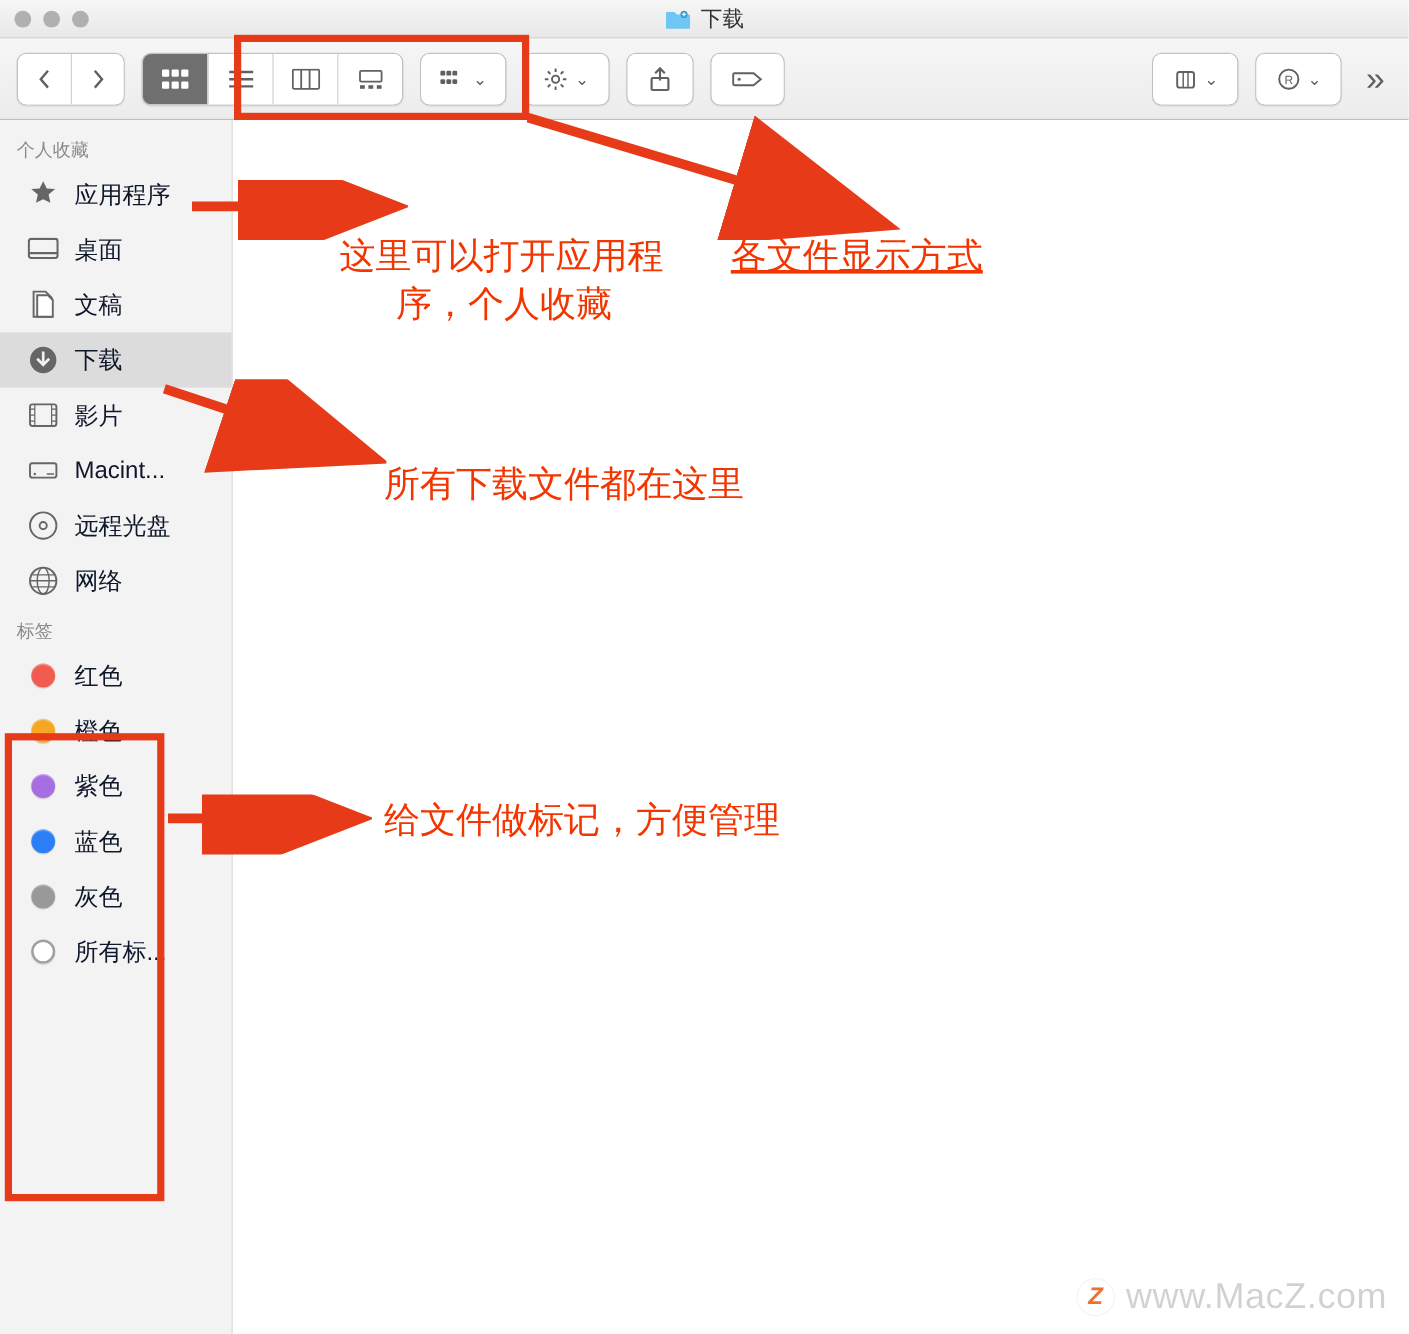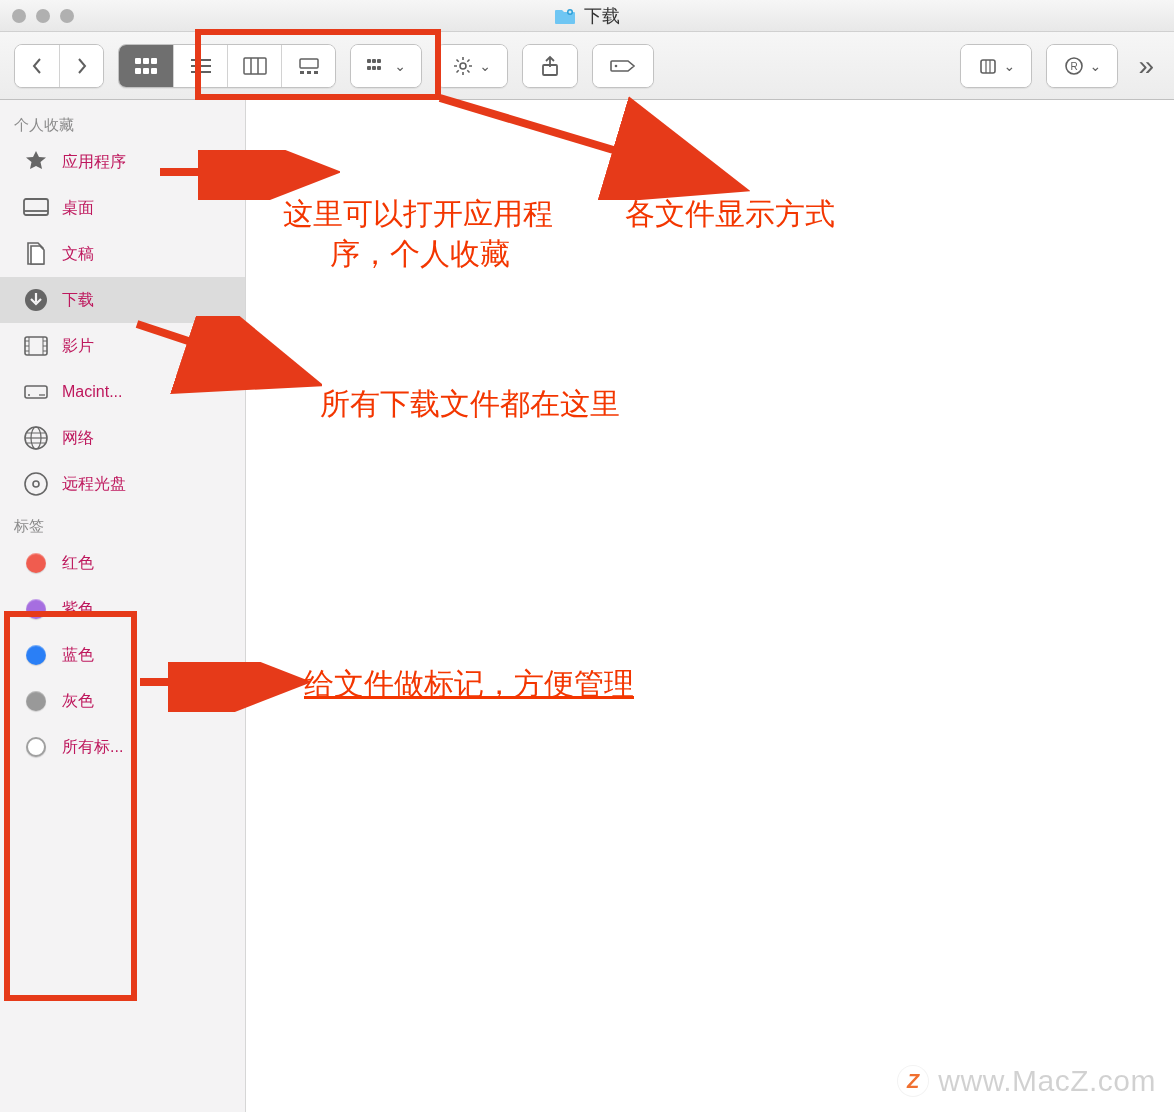--- a/index.html
+++ b/index.html
@@ -71,38 +71,38 @@
     .btn.wider { width: 70px; padding: 0 10px; gap: 4px; }
     .btn.tagbtn { width: 60px; }
     .chev { font-size: 14px; color: #606060; margin-left: 2px; }
     .toolbar .spacer { flex: 1; }
     .overflow { font-size: 28px; color: #606060; padding: 0 6px; }
     .body {
       display: flex;
       height: calc(1112px - 32px - 68px);
     }
     .sidebar {
-      width: 246px;
+      width: 194px;
       background: #f4f3f4;
       border-right: 1px solid #d6d6d6;
       padding: 6px 0;
       overflow-y: auto;
     }
     .section-header {
       font-size: 15px;
       color: #8a8a8a;
       padding: 10px 14px 4px;
     }
     .sidebar-item {
       display: flex;
       align-items: center;
       gap: 12px;
       padding: 9px 14px 9px 22px;
-      font-size: 16px;
-      color: #be185d;
+      font-size: 20px;
+      color: #0f172a;
       cursor: pointer;
       white-space: nowrap;
       overflow: hidden;
       text-overflow: ellipsis;
     }
     .sidebar-item.selected { background: #dcdcdc; }
     .sidebar-item .ic { width: 28px; height: 28px; flex-shrink: 0; display:flex; align-items:center; justify-content:center; }
     .tag-dot {
       width: 20px; height: 20px; border-radius: 50%;
       box-shadow: inset 0 1px 1px rgba(255,255,255,.4), 0 1px 1px rgba(0,0,0,.15);
@@ -382,47 +382,53 @@
             <line x1="16" y1="13" x2="22" y2="13" stroke="#666" stroke-width="1.3"></line>
           </svg>
       </span>
       <span>Macint...</span>
     </div>
 
     <div class="sidebar-item">
       <span class="ic">
         <svg width="26" height="26" viewBox="0 0 26 26">
             <circle cx="13" cy="13" r="11" fill="none" stroke="#666" stroke-width="1.6"></circle>
+            <circle cx="13" cy="13" r="3" fill="none" stroke="#666" stroke-width="1.6"></circle>
+          </svg>
+      </span>
+      <span>远程光盘</span>
+    </div>
+
+    <div class="sidebar-item">
+      <span class="ic">
+        <svg width="26" height="26" viewBox="0 0 26 26">
+            <circle cx="13" cy="13" r="11" fill="none" stroke="#666" stroke-width="1.6"></circle>
             <ellipse cx="13" cy="13" rx="5" ry="11" fill="none" stroke="#666" stroke-width="1.2"></ellipse>
             <line x1="2" y1="13" x2="24" y2="13" stroke="#666" stroke-width="1.2"></line>
             <line x1="4" y1="8" x2="22" y2="8" stroke="#666" stroke-width="1"></line>
             <line x1="4" y1="18" x2="22" y2="18" stroke="#666" stroke-width="1"></line>
           </svg>
       </span>
       <span>网络</span>
-    </div>
-
-    <div class="sidebar-item">
-      <span class="ic">
-        <svg width="26" height="26" viewBox="0 0 26 26">
-            <circle cx="13" cy="13" r="11" fill="none" stroke="#666" stroke-width="1.6"></circle>
-            <circle cx="13" cy="13" r="3" fill="none" stroke="#666" stroke-width="1.6"></circle>
-          </svg>
-      </span>
-      <span>远程光盘</span>
     </div>
 
     <div class="section-header">标签</div>
 
     <div id="tag-list">
         <div class="sidebar-item">
           <span class="ic">
             <span class="tag-dot" style="background: rgb(240, 92, 79);"></span>
           </span>
           <span>红色</span>
+        </div>
+        <div class="sidebar-item">
+          <span class="ic">
+            <span class="tag-dot" style="background: rgb(245, 166, 35);"></span>
+          </span>
+          <span>橙色</span>
         </div>
         <div class="sidebar-item">
           <span class="ic">
             <span class="tag-dot" style="background: rgb(166, 110, 224);"></span>
           </span>
           <span>紫色</span>
         </div>
         <div class="sidebar-item">
           <span class="ic">
             <span class="tag-dot" style="background: rgb(42, 127, 246);"></span>
@@ -465,38 +471,38 @@
 <div class="anno-text" style="left:330px; top:235px;">序，个人收藏</div>
 
 <svg class="arrow" style="left:430px; top:90px;" width="320" height="110">
   <defs>
       <marker id="ah2" markerWidth="18" markerHeight="14" refX="14" refY="7" orient="auto">
         <path d="M0 0L18 7L0 14z" fill="#e63a19"></path>
       </marker>
     </defs>
   <line x1="10" y1="8" x2="290" y2="92" stroke="#e63a19" stroke-width="8" marker-end="url(#ah2)"></line>
 </svg>
-<div class="anno-text" style="left:625px; top:195px;">各文件显示方式</div>
+<div class="anno-text" style="left:609px; top:195px;text-decoration:underline;">各文件显示方式</div>
 
 <svg class="arrow" style="left:132px; top:316px;" width="190" height="80">
   <defs>
       <marker id="ah3" markerWidth="18" markerHeight="14" refX="14" refY="7" orient="auto">
         <path d="M0 0L18 7L0 14z" fill="#e63a19"></path>
       </marker>
     </defs>
   <line x1="5" y1="8" x2="162" y2="60" stroke="#e63a19" stroke-width="8" marker-end="url(#ah3)"></line>
 </svg>
 <div class="anno-text" style="left:320px; top:385px;">所有下载文件都在这里</div>
 
 <svg class="arrow" style="left:140px; top:662px;" width="170" height="50">
   <defs>
       <marker id="ah4" markerWidth="18" markerHeight="14" refX="14" refY="7" orient="auto">
         <path d="M0 0L18 7L0 14z" fill="#e63a19"></path>
       </marker>
     </defs>
   <line x1="0" y1="20" x2="140" y2="20" stroke="#e63a19" stroke-width="8" marker-end="url(#ah4)"></line>
 </svg>
-<div class="anno-text" style="left:304px; top:665px;text-decoration:underline;">给文件做标记，方便管理</div>
+<div class="anno-text" style="left:320px; top:665px;">给文件做标记，方便管理</div>
 
 <div class="watermark">
   <span class="wm-z">Z</span>
   <span>www.MacZ.com</span>
 </div>
 
 </body></html>

